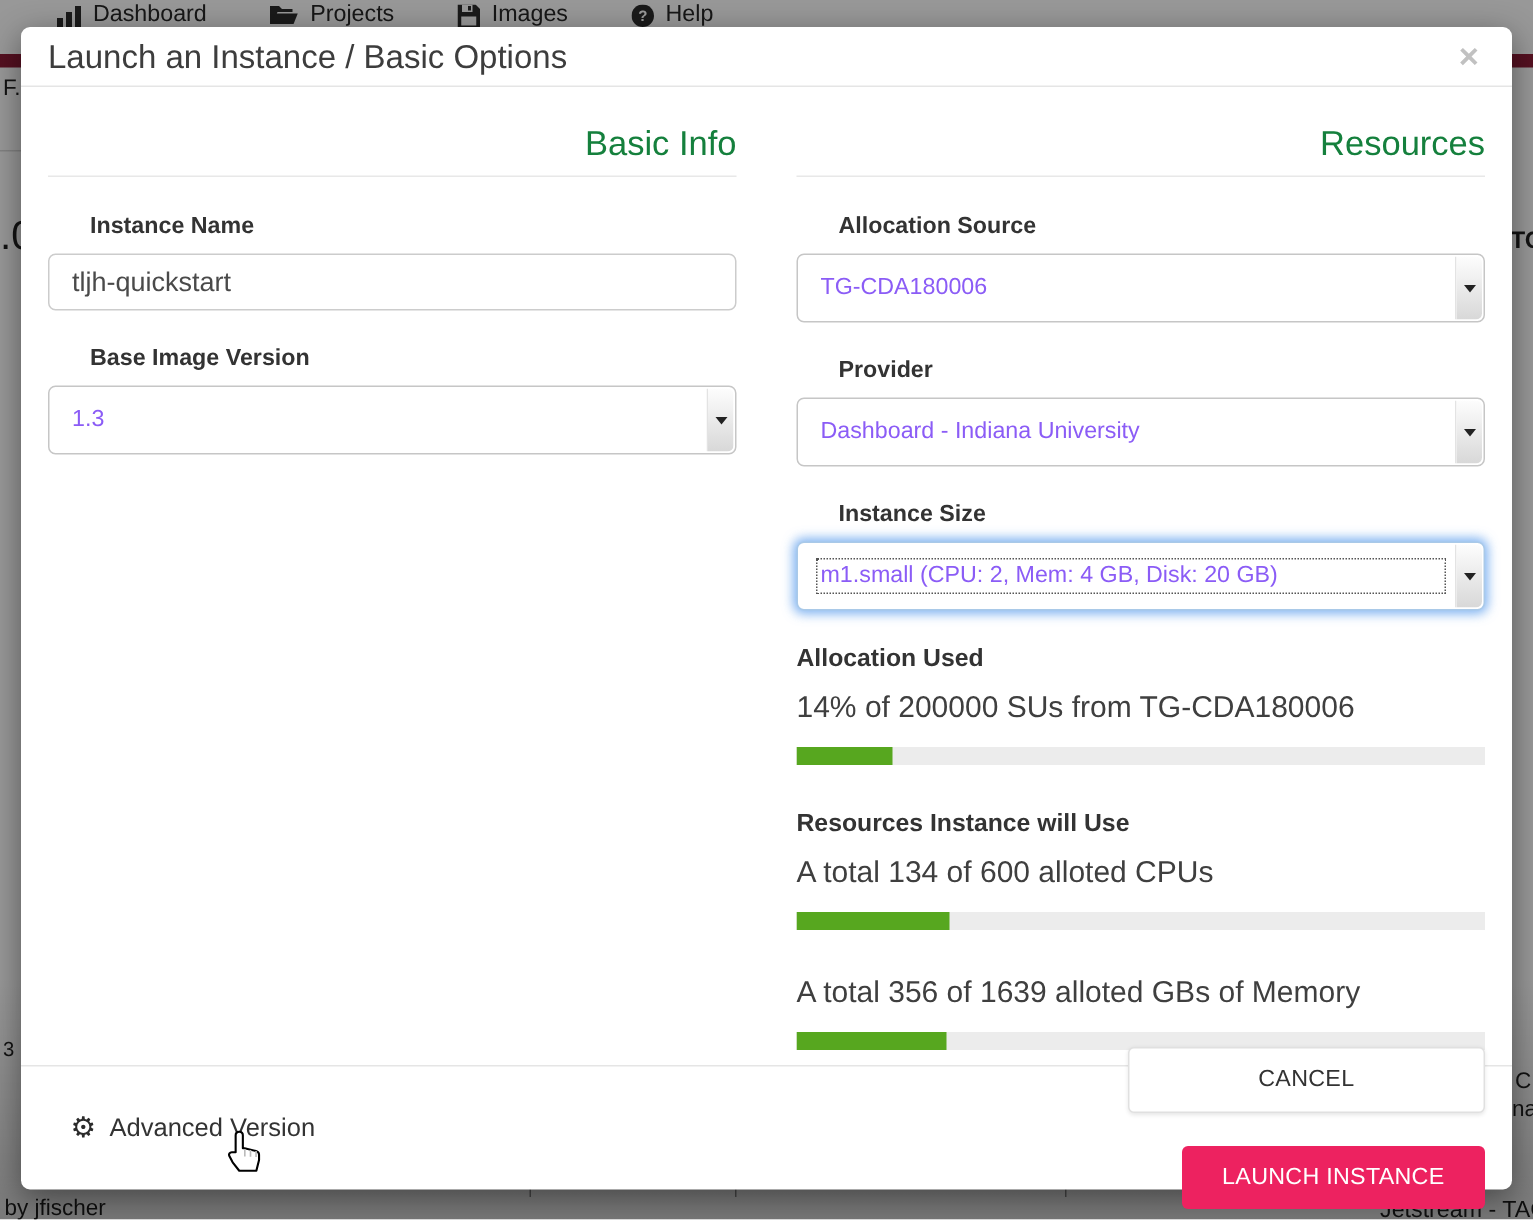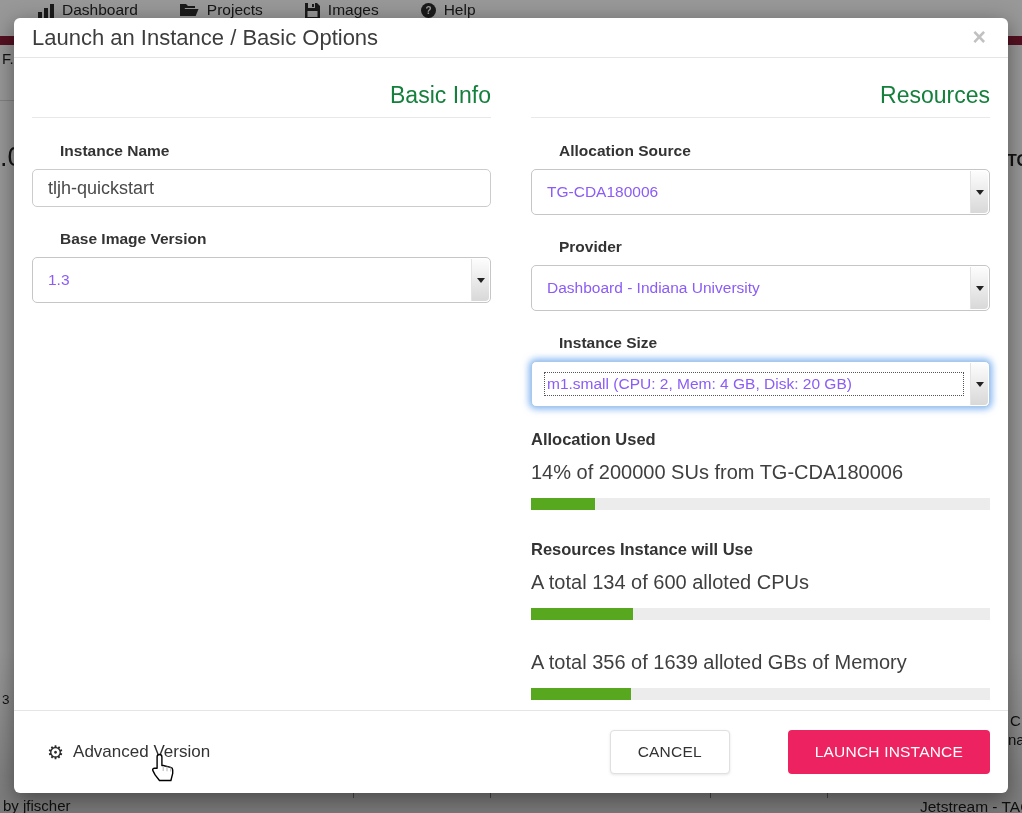--- a/index.html
+++ b/index.html
@@ -84,21 +84,21 @@
   .modal-footer {
     position:absolute; left:0; right:0; bottom:0; height:83px;
     border-top:1px solid #e5e5e5; display:flex; align-items:center; padding:0 18px;
   }
   .advanced-link {
     display:flex; align-items:center; gap:9px; margin-left:15px;
     font-size:17px; color:#333; cursor:pointer; background:none; border:none;
     font-family:"Liberation Sans", sans-serif;
   }
   .gear-glyph { font-size:19px; line-height:1; color:#2b2b2b; }
-  .footer-buttons { margin-left:auto; display:flex; gap:22px; }
+  .footer-buttons { margin-left:auto; display:flex; gap:22px;flex-direction:column; }
   .btn {
     border-radius:4px; font-size:15.5px; padding:12px 27px; cursor:pointer;
     font-family:"Liberation Sans", sans-serif; letter-spacing:0.2px;
   }
   .btn-cancel {
     background:#fff; border:1px solid #e0e0e0; color:#333;
     box-shadow:0 1px 3px rgba(0,0,0,0.10);
   }
   .btn-launch { border:none; color:#fff; }
   

